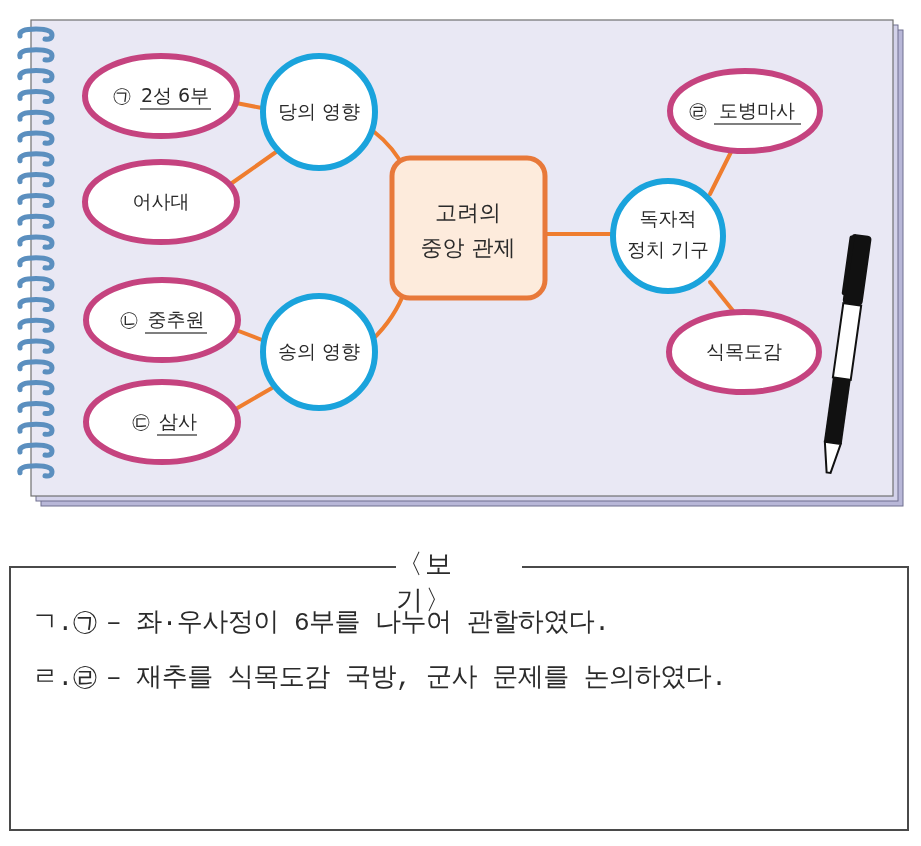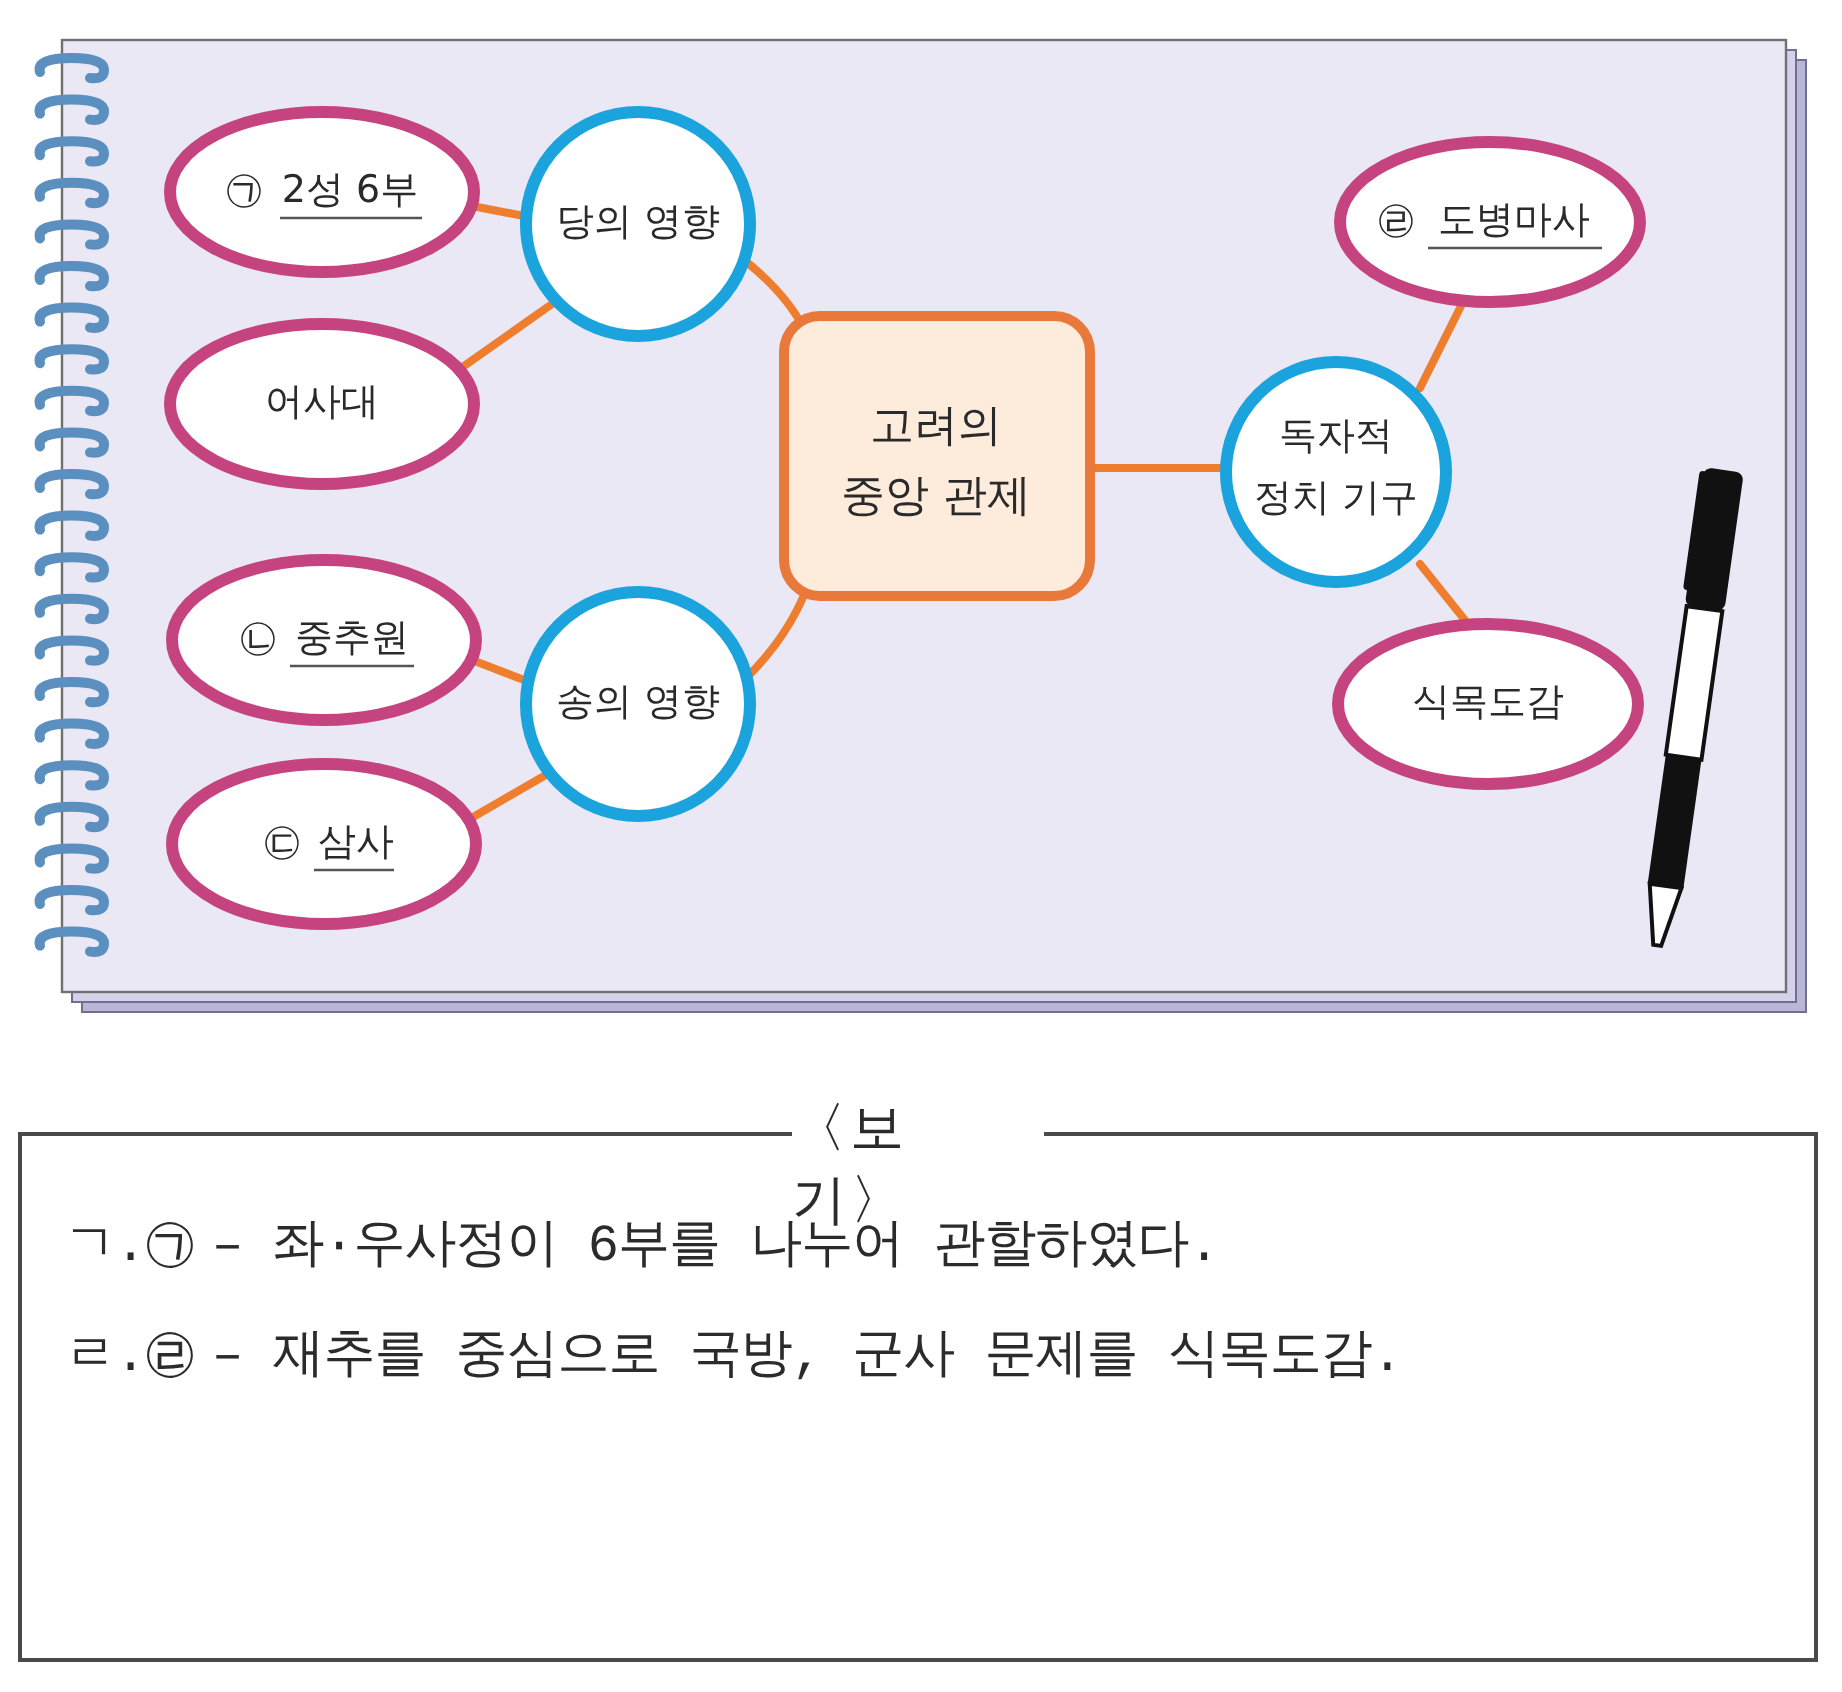--- a/index.html
+++ b/index.html
@@ -132,15 +132,15 @@
 
 <div class="box-top-left"></div>
 <div class="box-top-right"></div>
 <div class="box-title">〈보 기〉</div>
 <div class="box-wrap"></div>
 <div class="choices">
   <div class="choice">
     <span class="mark">ㄱ.</span><span class="circ">㉠</span><span>– 좌·우사정이 6부를 나누어 관할하였다.</span>
   </div>
   <div class="choice">
-    <span class="mark">ㄹ.</span><span class="circ">㉣</span><span>– 재추를 중심으로 국방, 군사 문제를 식목도감.</span>
+    <span class="mark">ㄹ.</span><span class="circ">㉣</span><span>– 재추를 식목도감 국방, 군사 문제를 논의하였다.</span>
   </div>
 </div>
 
 </body></html>

